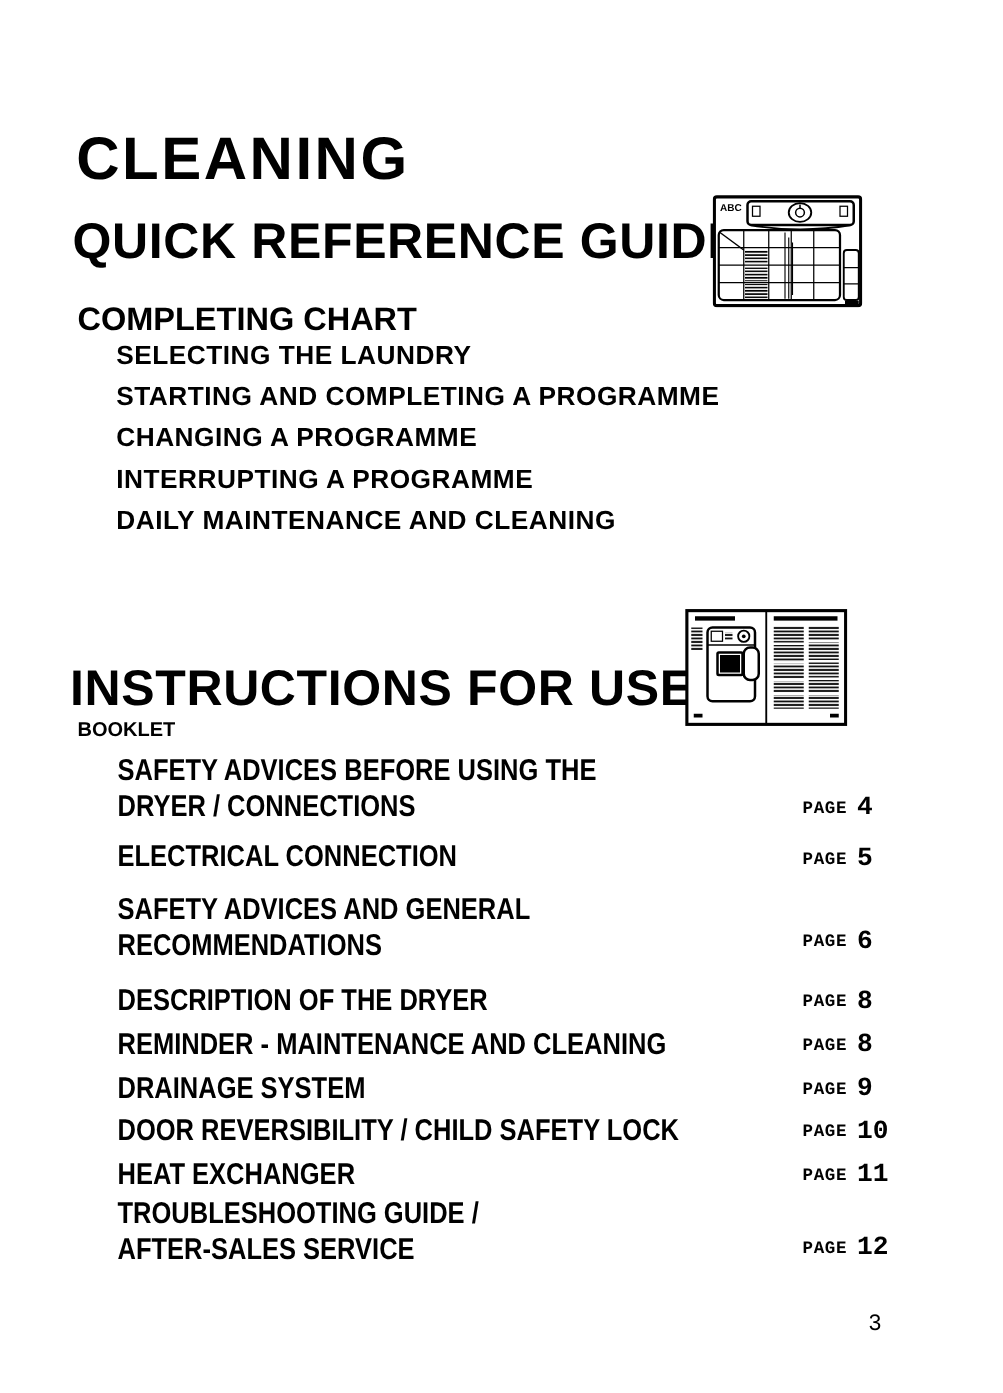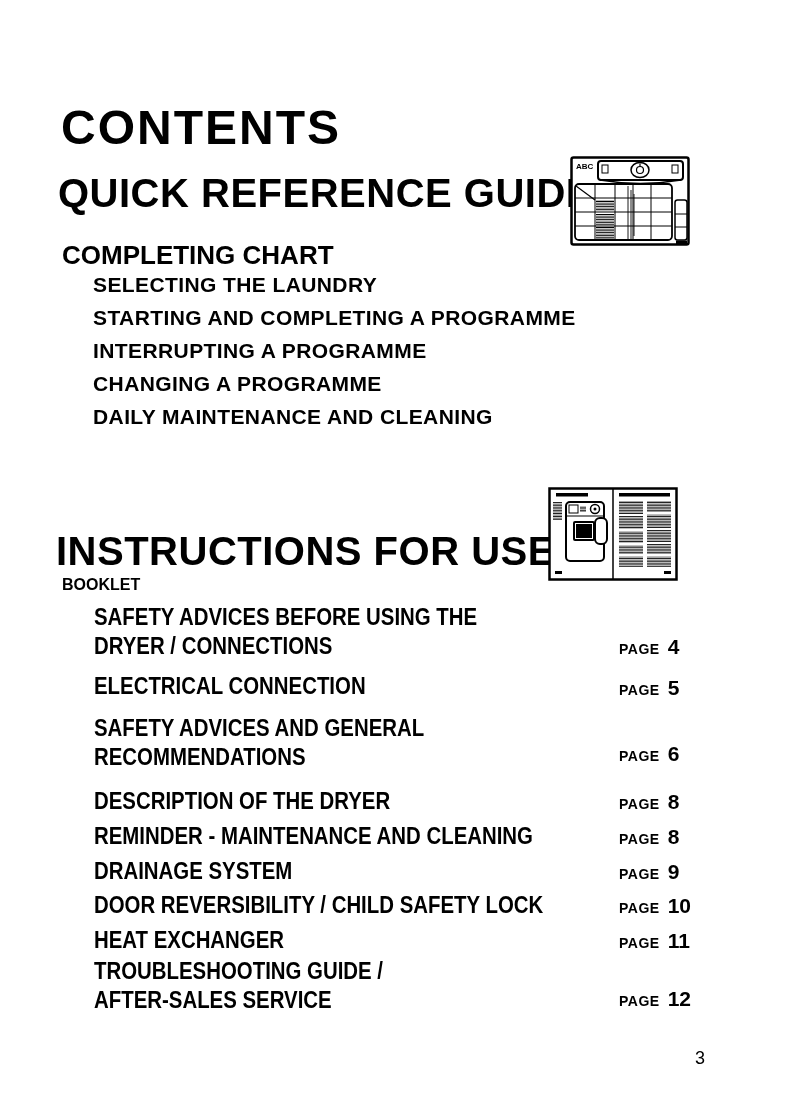--- a/index.html
+++ b/index.html
@@ -43,40 +43,41 @@
   .entry {
     position: absolute; left: 94px; width: 668px;
   }
   .entry .t {
     font-size: 24px; font-weight: 700;
     line-height: 29px; white-space: nowrap;
     transform: scaleX(0.85); transform-origin: 0 0;
     width: max-content;
   }
   .pageref {
-    position: absolute; left: 525px;
-    display: flex; align-items: flex-end; gap: 8px;
-    white-space: nowrap;
+    position: absolute; left: 548px;
+    display: flex; align-items: center; gap: 8px;
+    white-space: nowrap;
+    font-family: Liberation Mono, monospace;
   }
   .pageref .pl { font-size: 14px; font-weight: 700; letter-spacing: 0.5px; }
   .pageref .pn { font-size: 21px; font-weight: 700; line-height: 21px; }
   .icon { position: absolute; display: block; }
   .icon-qr { left: 570px; top: 156px; width: 104px; height: 90px; }
   .icon-bk { left: 548px; top: 487px; width: 130px; height: 94px; }
   .footer-num {
     position: absolute; left: 695px; top: 1049px;
     font-size: 18px; font-weight: 400; line-height: 18px;
   }
 </style>
 </head>
 <body>
 
 <div class="page">
 
-  <div class="h-contents">CONTENTS</div>
+  <div class="h-contents">CLEANING</div>
 
   <div class="h-main h-qrg">QUICK REFERENCE GUIDE</div>
 
   <span class="icon icon-qr">
     <svg width="120" height="90" viewBox="0 0 120 90" xmlns="http://www.w3.org/2000/svg">
       <defs>
         <pattern id="h1" width="3" height="2.6" patternUnits="userSpaceOnUse">
           <rect width="3" height="2.6" fill="#fff"></rect>
           <rect y="0.6" width="3" height="1.3" fill="#000"></rect>
         </pattern>
@@ -110,22 +111,22 @@
       <line x1="105" y1="71" x2="117" y2="71" stroke="#000" stroke-width="1"></line>
       <rect x="106" y="84.5" width="11" height="4" fill="#000"></rect>
     </svg>
   </span>
 
   <div class="h-sub h-pc">COMPLETING CHART</div>
 
   <ul class="qr-list">
     <li>SELECTING THE LAUNDRY</li>
     <li>STARTING AND COMPLETING A PROGRAMME</li>
+    <li>CHANGING A PROGRAMME</li>
     <li>INTERRUPTING A PROGRAMME</li>
-    <li>CHANGING A PROGRAMME</li>
     <li>DAILY MAINTENANCE AND CLEANING</li>
   </ul>
 
   <div class="h-main h-ifu">INSTRUCTIONS FOR USE</div>
 
   <span class="icon icon-bk">
     <svg width="130" height="94" viewBox="0 0 130 94" xmlns="http://www.w3.org/2000/svg">
       <defs>
         <pattern id="h2" width="3" height="2.8" patternUnits="userSpaceOnUse">
           <rect width="3" height="2.8" fill="#fff"></rect>

